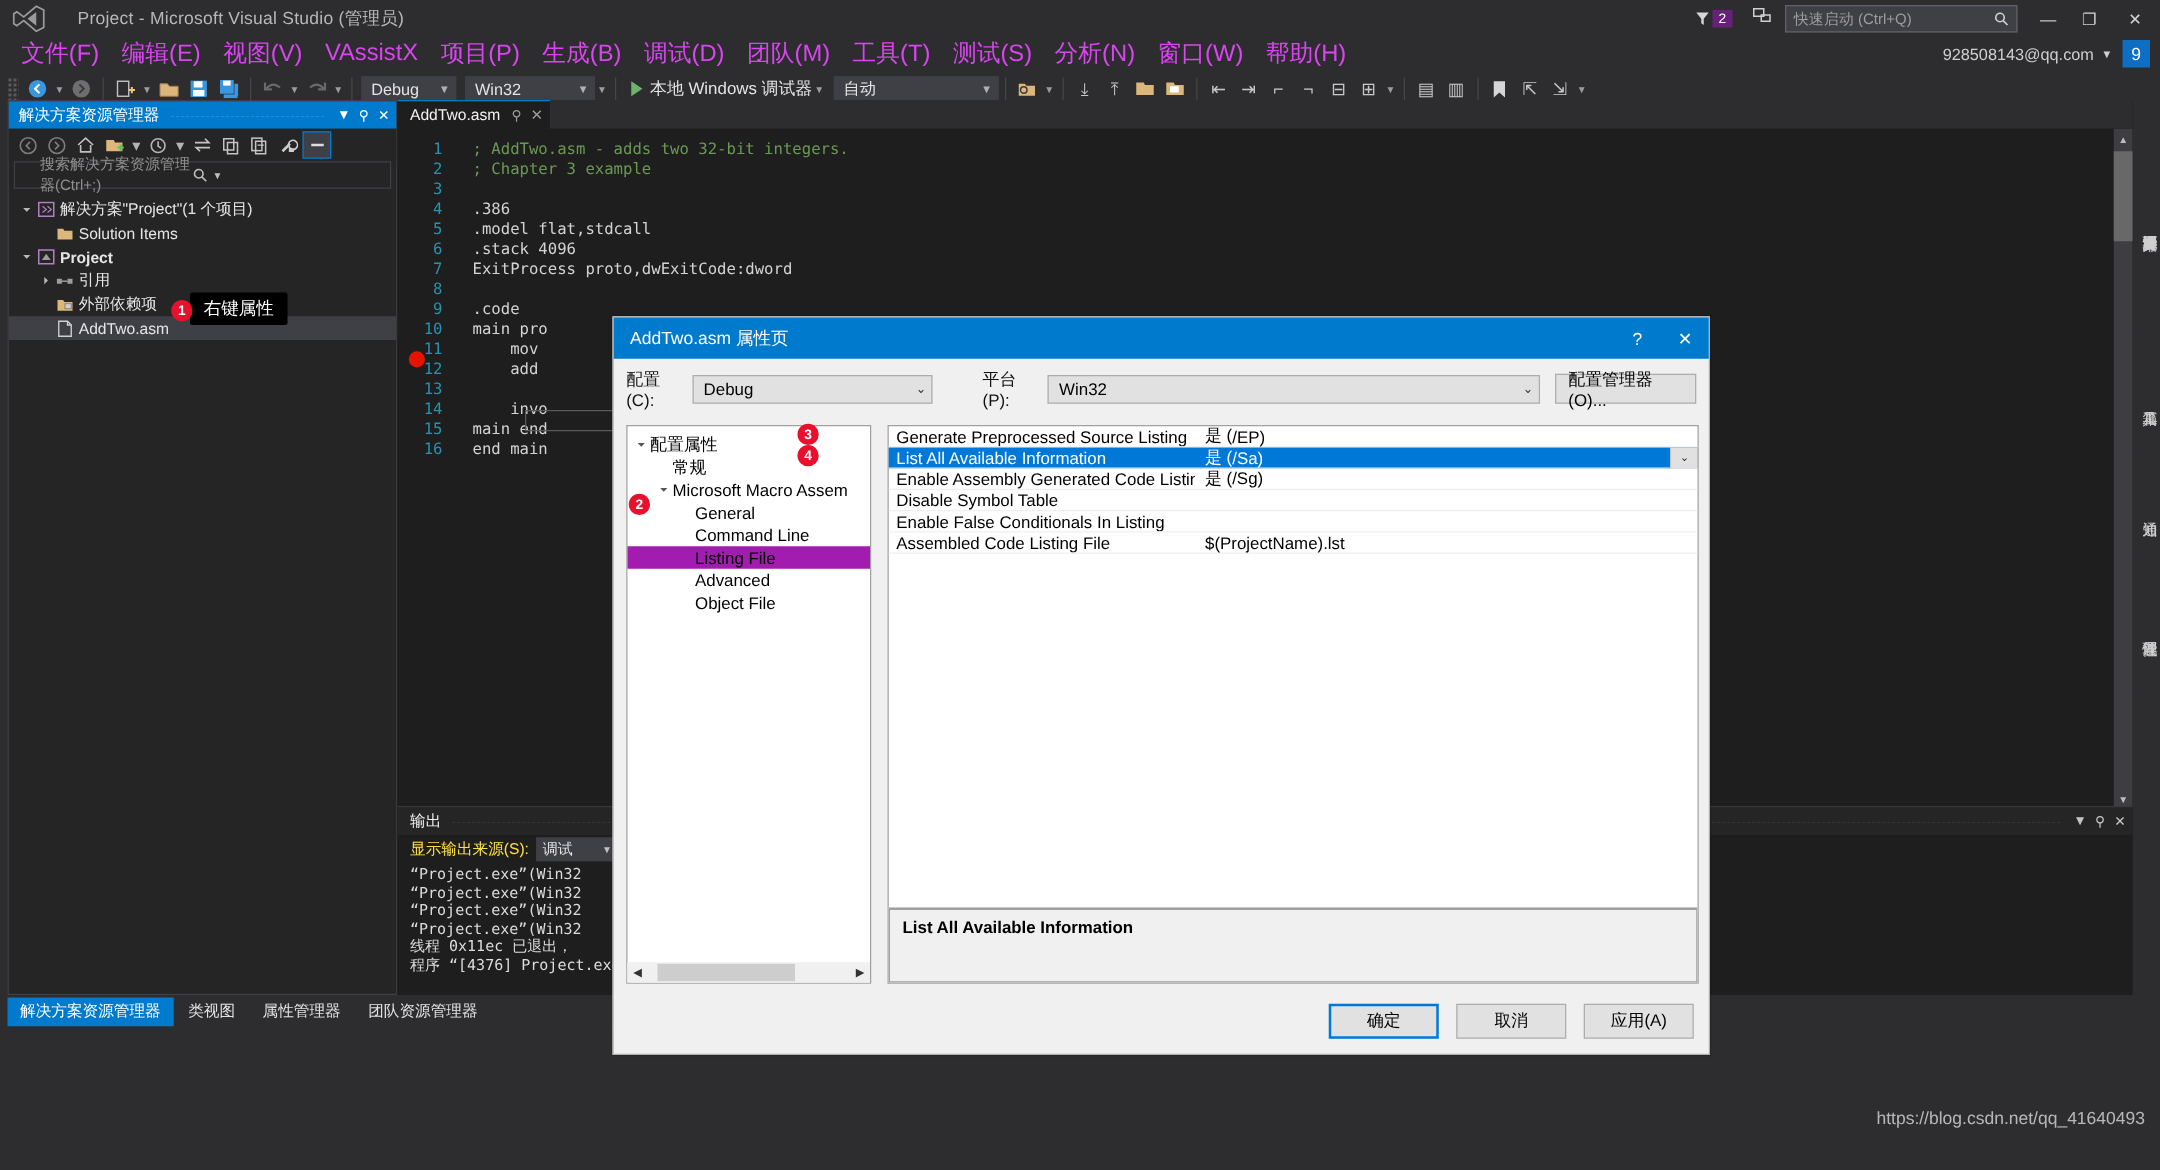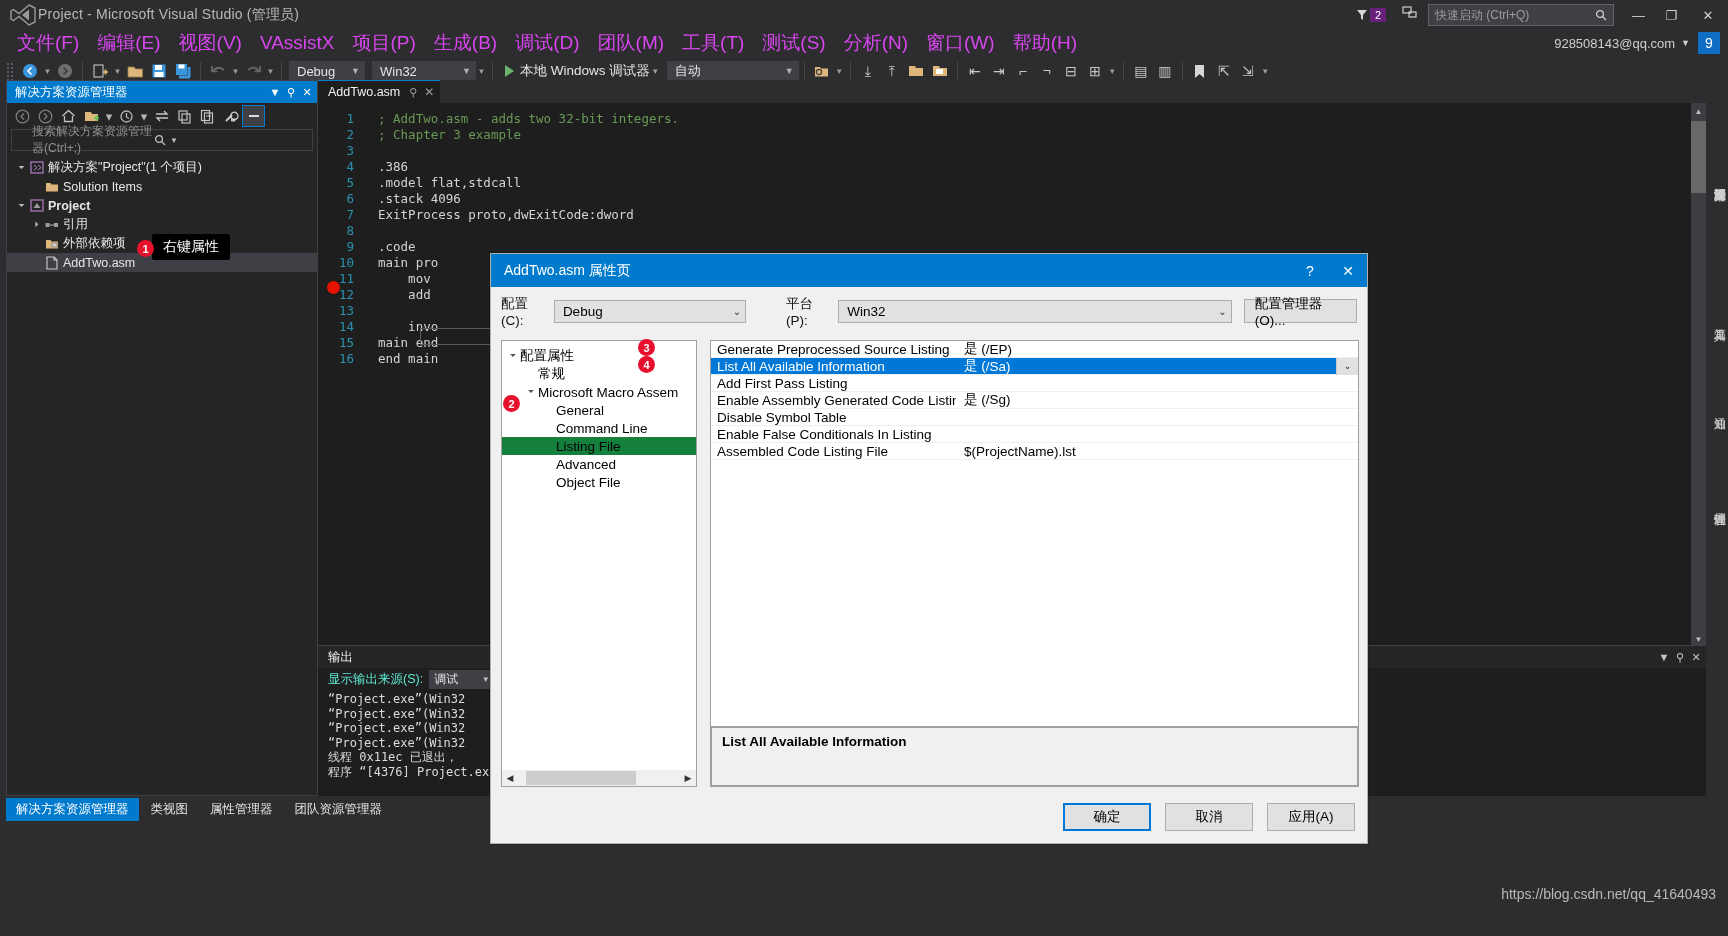--- a/index.html
+++ b/index.html
@@ -5,21 +5,21 @@
   * { box-sizing: border-box; margin:0; padding:0; }
   html,body { width:1728px; height:936px; overflow:hidden;
     font-family:"Liberation Sans", sans-serif; background:#2d2d30; }
   #root { position:relative; width:1728px; height:936px; background:#2d2d30; color:#f1f1f1; }
 
   
   .titlebar { position:absolute; left:0; top:0; width:1728px; height:30px; background:#2d2d30;
     display:flex; align-items:center; }
   .vs-logo { width:26px; height:22px; margin-left:10px; position:relative; }
   .vs-logo svg { display:block; }
-  .title-text { margin-left:2px; font-size:14px; color:#b8b8b8; letter-spacing:.2px; }
+  .title-text { margin-left:26px; font-size:14px; color:#b8b8b8; letter-spacing:.2px; }
   .tb-right { position:absolute; right:0; top:0; height:30px; display:flex; align-items:center; }
   .flag-icon { margin-right:2px; display:flex; align-items:center; }
   .badge-purple { background:#68217a; color:#fff; font-size:11px; padding:1px 5px; margin-left:1px; }
   .feedback-icon { margin:0 10px 0 14px; }
   .quicklaunch { width:186px; height:22px; background:#3f3f46; border:1px solid #636365;
     display:flex; align-items:center; padding:0 6px; margin-right:8px; }
   .quicklaunch span { font-size:12px; color:#9c9c9c; flex:1; }
   .win-btn { width:33px; height:30px; display:flex; align-items:center; justify-content:center;
     color:#d0d0d0; font-size:13px; }
   .win-btn.close { width:40px; }
@@ -121,21 +121,21 @@
 
   
   .outpane { position:absolute; left:318px; top:645px; right:22px; height:151px; background:#1e1e1e;
     border-top:1px solid #3f3f46; }
   .out-head { height:22px; display:flex; align-items:center; padding:0 2px 0 10px; background:#252526; }
   .out-title { font-size:12.5px; color:#f1f1f1; }
   .out-dots { flex:1; height:1px; margin:0 8px;
     background-image:radial-gradient(#4f4f52 45%, transparent 46%); background-size:4px 4px; }
   .out-hb { width:16px; text-align:center; color:#c4c4c4; font-size:11px; }
   .out-tools { height:22px; display:flex; align-items:center; padding-left:10px; }
-  .out-tools .lbl { font-size:12.5px; color:#5eead4; margin-right:6px; }
+  .out-tools .lbl { font-size:12.5px; color:#fde047; margin-right:6px; }
   .out-combo { width:105px; height:19px; background:#3f3f46; border:1px solid #3f3f46;
     display:flex; align-items:center; padding:0 4px; }
   .out-combo span { font-size:12px; color:#e4e4e4; flex:1; }
   .out-body { padding:2px 0 0 10px; font-family:"DejaVu Sans Mono", monospace;
     font-size:12px; line-height:14.5px; color:#dcdcdc; white-space:pre; }
 
   
   .btabs { position:absolute; left:0; top:798px; width:1728px; height:23px; background:#2d2d30;
     display:flex; align-items:center; padding-left:6px; }
   .btab { font-size:12.5px; color:#e2e2e2; padding:3px 10px; margin-right:2px; }
@@ -158,21 +158,21 @@
   .dcombo { height:23px; background:#e1e1e1; border:1px solid #adadad; display:flex;
     align-items:center; padding:0 4px 0 8px; }
   .dcombo .v { font-size:13.5px; color:#000; flex:1; }
   .dcombo .cv { font-size:10px; color:#333; }
   .dbtn { height:24px; border:1px solid #adadad; background:#e1e1e1; font-size:13.5px; color:#000;
     display:flex; align-items:center; justify-content:center; padding:0 10px; }
   .dbody { position:absolute; left:10px; top:86px; width:858px; height:447px; display:flex; }
   .treepane { width:196px; border:1px solid #a0a0a0; background:#fff; position:relative; }
   .tp-row { height:18px; display:flex; align-items:center; font-size:13.5px; color:#000;
     white-space:nowrap; }
-  .tp-row.sel { background:#15803d; }
+  .tp-row.sel { background:#a21caf; }
   .tp-ar { width:14px; text-align:center; font-size:8px; color:#555; }
   .gridpane { flex:1; margin-left:13px; border:1px solid #a0a0a0; background:#fff;
     display:flex; flex-direction:column; }
   .grid { flex:1; }
   .grow { height:17px; display:flex; align-items:center; font-size:13.5px; color:#000;
     border-bottom:1px solid #efefef; }
   .grow.sel { background:#0078d7; color:#fff; }
   .gname { width:245px; padding-left:6px; white-space:nowrap; overflow:hidden; }
   .gval { flex:1; padding-left:8px; display:flex; align-items:center; }
   .gval b { font-weight:normal; }
@@ -730,24 +730,20 @@
             <div class="grow">
               <span class="gname">Generate Preprocessed Source Listing</span>
               <span class="gval">是 (<b>/EP</b>)</span>
             </div>
             <div class="grow sel">
               <span class="gname">List All Available Information</span>
               <span class="gval">是 (<b>/Sa</b>)</span>
               <span class="gdrop">⌄</span>
             </div>
             <div class="grow">
-              <span class="gname">Add First Pass Listing</span>
-              <span class="gval"></span>
-            </div>
-            <div class="grow">
               <span class="gname">Enable Assembly Generated Code Listing</span>
               <span class="gval">是 (/Sg)</span>
             </div>
             <div class="grow">
               <span class="gname">Disable Symbol Table</span>
               <span class="gval"></span>
             </div>
             <div class="grow">
               <span class="gname">Enable False Conditionals In Listing</span>
               <span class="gval"></span>

